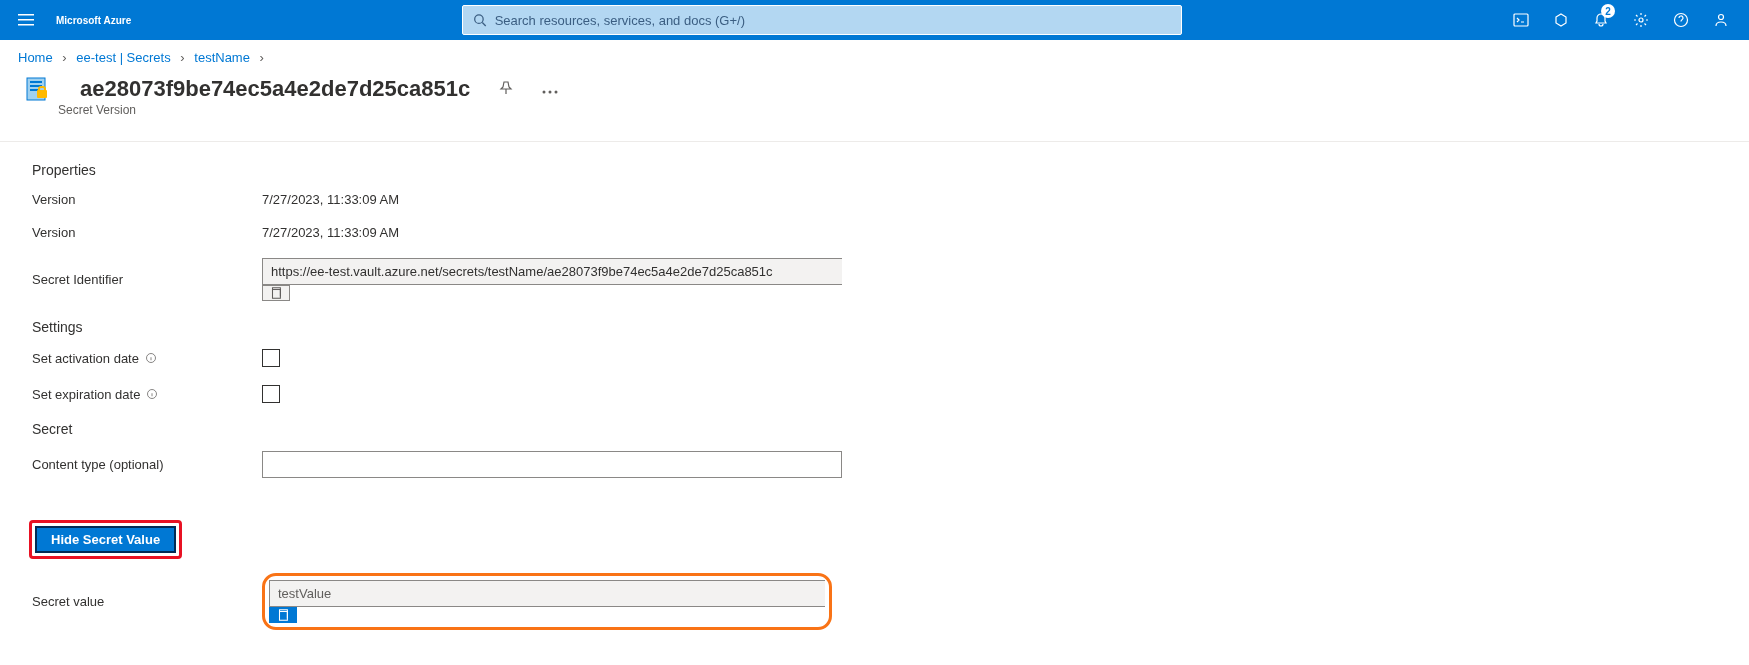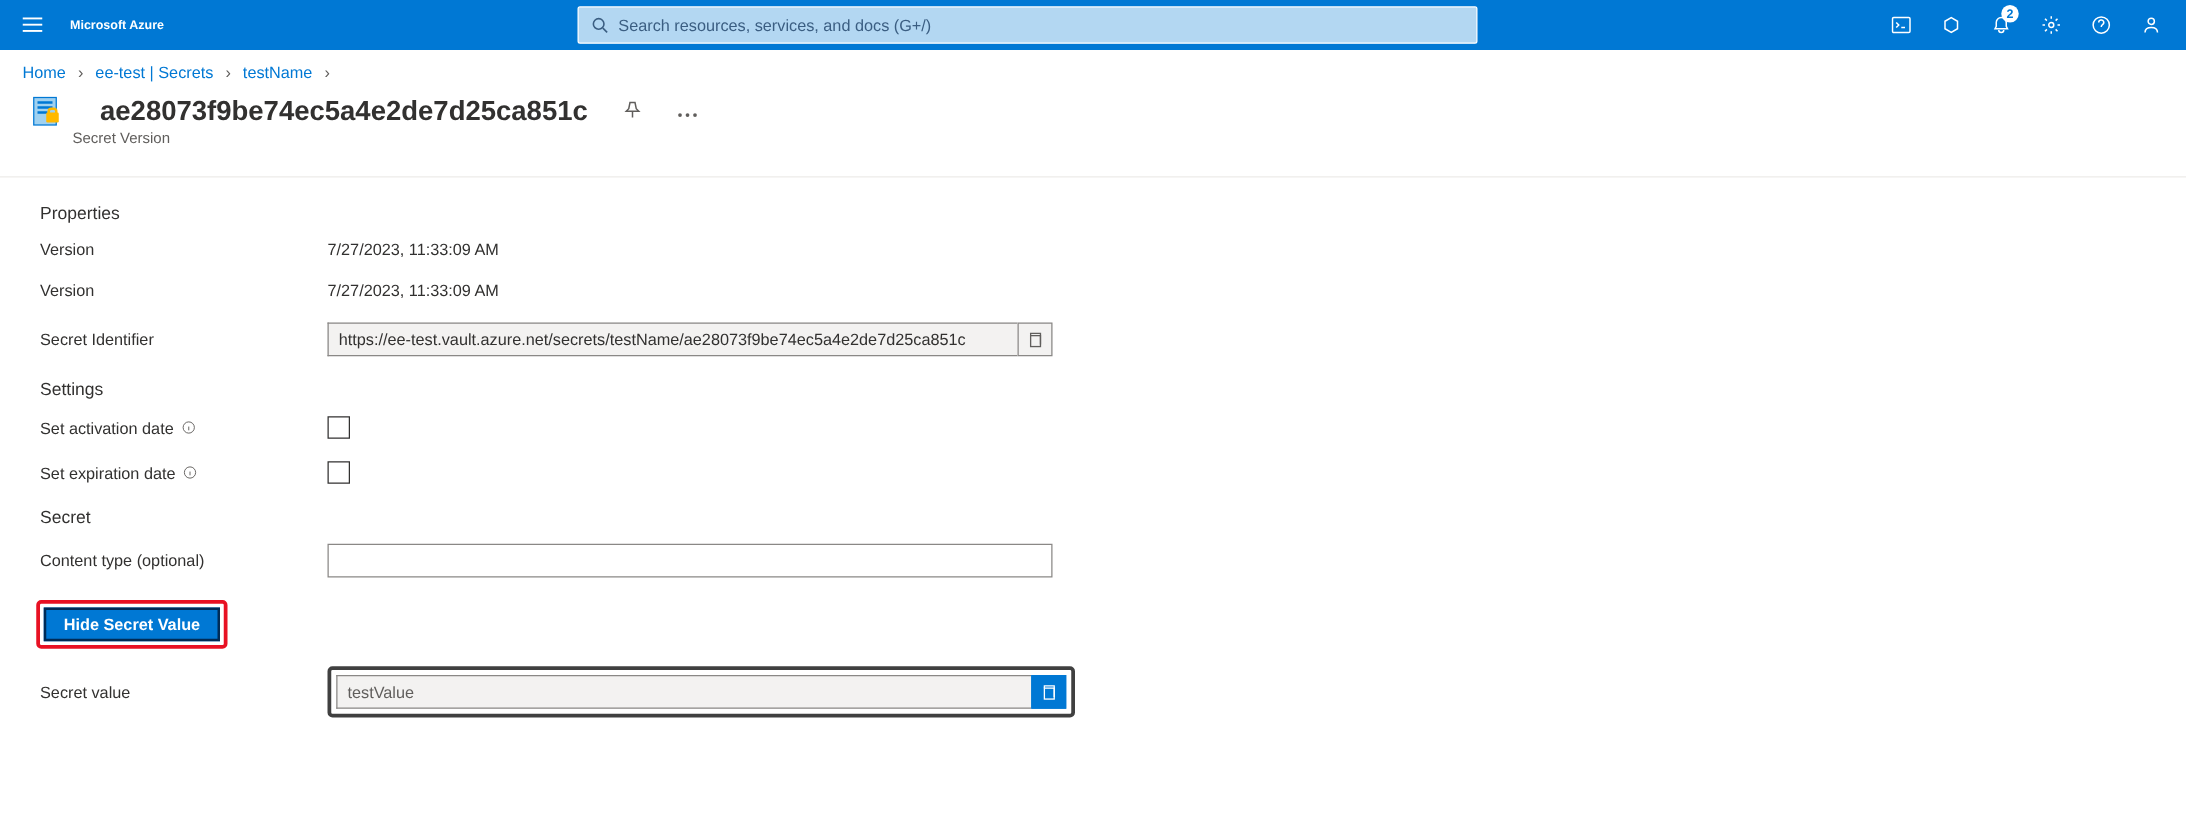--- a/index.html
+++ b/index.html
@@ -21,33 +21,33 @@
     .resource-icon { width: 28px; height: 28px; display:flex;align-items:center;justify-content:center; }
     .page-title { font-size: 22px; font-weight: 600; }
     .subtitle { padding: 0 18px 0 58px; font-size: 12px; color: #605e5c; margin-top:-2px; }
     .pin-icon, .more-icon { cursor:pointer; color:#605e5c; }
     .hr { border-bottom: 1px solid #edebe9; margin: 24px 0 0; }
     .content { padding: 20px 32px; }
     .section-title { font-size: 14px; margin-bottom: 14px; }
     .row { display: flex; align-items: center; margin-bottom: 18px; }
     .label { width: 230px; font-size: 13px; color: #323130; display:flex; align-items:center; gap:6px;}
     .value { font-size: 13px; }
-    .copy-field { display: flex; align-items: stretch; width: 580px; }
+    .copy-field { display: flex; align-items: stretch; width: 580px; flex-direction: column; }
     .copy-field input { flex: 1; border: 1px solid #8a8886; background: #f3f2f1; padding: 5px 8px; font-size: 13px; color: #323130; border-right:none; outline:none; }
     .copy-btn { width: 28px; border: 1px solid #8a8886; background: #f3f2f1; display: flex; align-items: center; justify-content: center; cursor:pointer; }
     .copy-btn.primary { background:#0078d4; border-color:#0078d4; }
     .checkbox { width: 18px; height: 18px; border: 1px solid #323130; background:#fff; cursor:pointer;}
     .toggle-pill { display: flex; border: 1px solid #8a8886; border-radius: 12px; width: 120px; height: 24px; overflow: hidden; cursor:pointer;}
     .toggle-pill span { flex: 1; display:flex; align-items:center; justify-content:center; font-size:12px; }
     .toggle-pill .active { background: #0078d4; color:#fff; border-radius:12px; }
     .link { color: #0078d4; cursor:pointer; }
     .text-input { width: 580px; border: 1px solid #8a8886; padding: 5px 8px; font-size: 13px; outline:none; }
-    .hide-btn-wrap { border: 3px solid #e81123; border-radius: 4px; display: inline-block; padding: 3px; margin: 0 0 14px -3px; }
+    .hide-btn-wrap { border: 3px solid #e81123; border-radius: 4px; display: inline-block; padding: 3px; margin: 24px 0 14px -3px; }
     .hide-btn { background: #0078d4; color: #fff; border: 2px solid #002b56; padding: 4px 14px; font-size: 13px; font-weight: 600; cursor:pointer; }
-    .secret-value-wrap { border: 3px solid #404040; border-radius: 4px; display:inline-flex; padding: 4px; }
+    .secret-value-wrap { border: 3px solid #f97316; border-radius: 14px; display:inline-flex; padding: 4px; flex-direction: column; }
     .secret-input { flex:1; border: 1px solid #8a8886; background:#f3f2f1; padding: 5px 8px; font-size:13px; color:#605e5c; width:556px; border-right:none; outline:none;}
     .info-icon-svg { width:12px; height:12px; }
   </style>
 </head>
 <body>
 
 <div class="topbar">
   <div class="hamburger">
     <svg width="16" height="16" viewBox="0 0 16 16" fill="white">
         <rect y="2" width="16" height="1.5"></rect>

